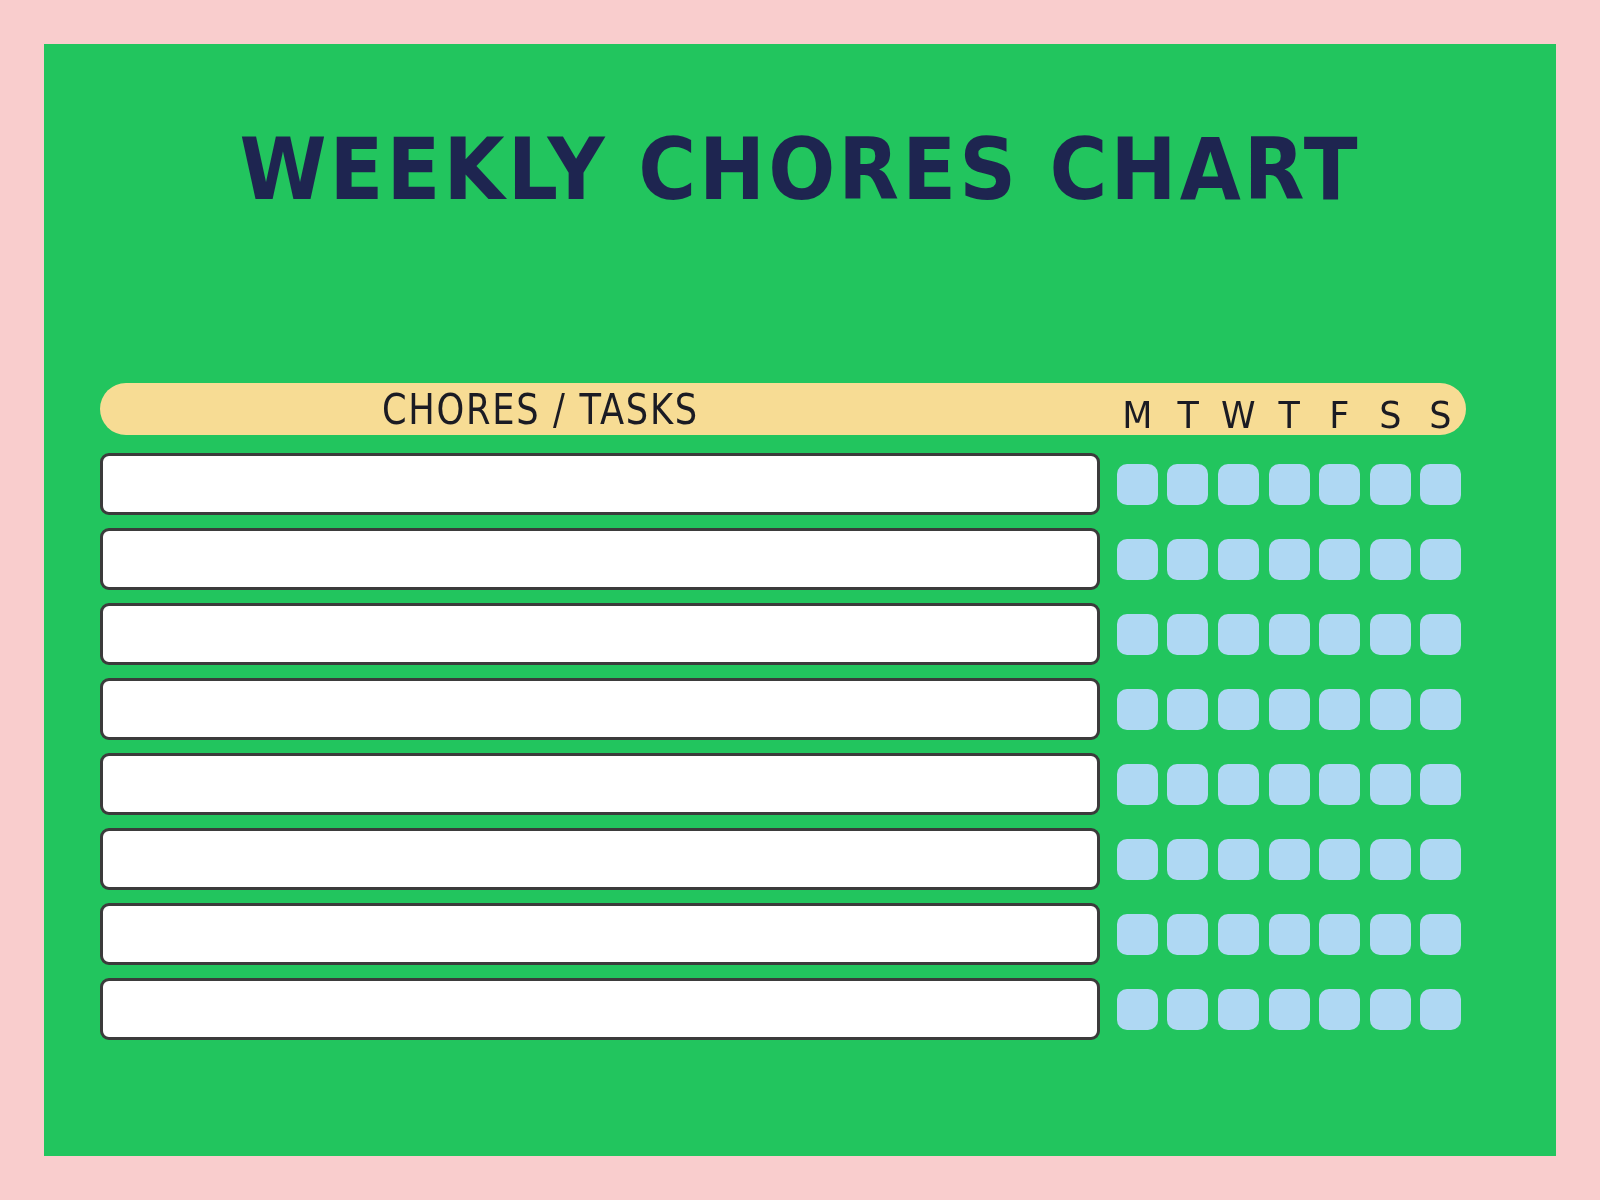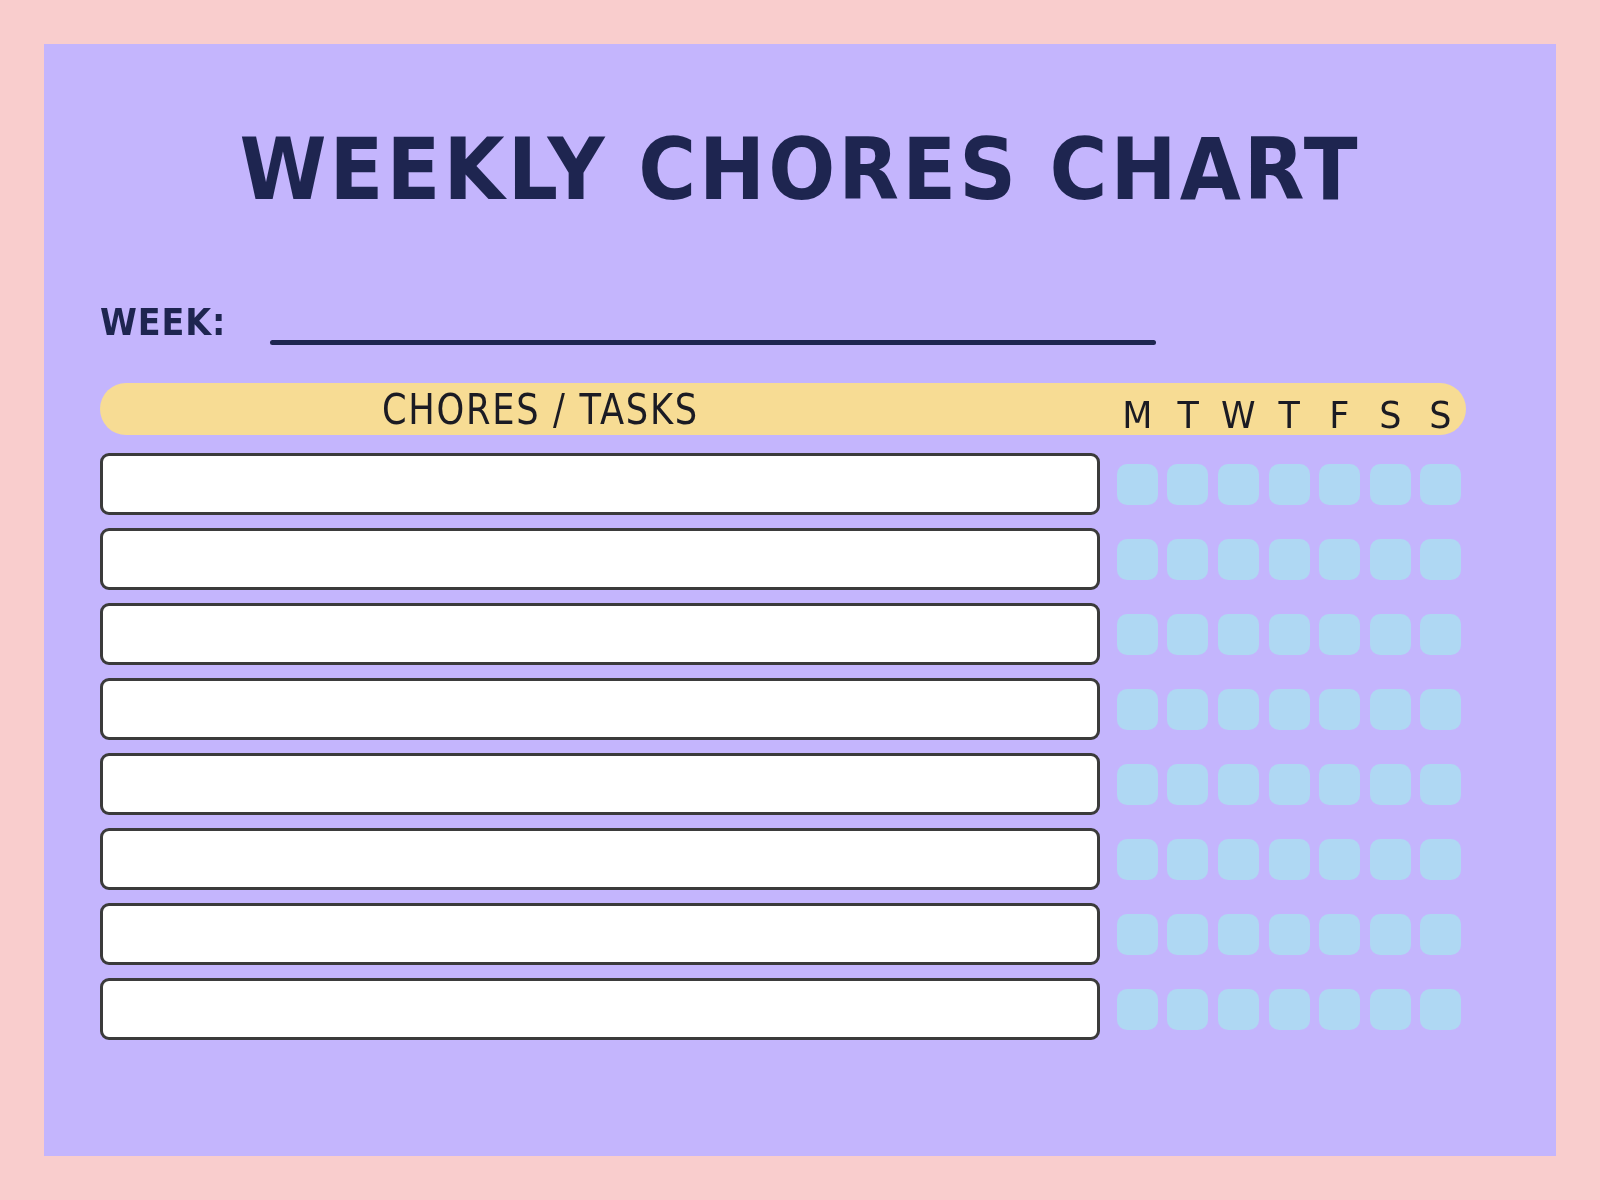--- a/index.html
+++ b/index.html
@@ -14,21 +14,21 @@
     overflow: hidden;
   }
 
   
   #page-sheet {
     position: absolute;
     left: 44px;
     top: 44px;
     width: 1512px;
     height: 1112px;
-    background: #c4b5fd;
+    background: #22c55e;
   }
 
   
   #chart-title {
     position: absolute;
     left: 0;
     top: 82px;
     width: 1512px;
     text-align: center;
     font-family: "DejaVu Sans", sans-serif;
@@ -162,24 +162,20 @@
 </style>
 </head>
 <body>
 
 <div id="page-sheet">
 
   <div id="chart-title">
     <span>WEEKLY CHORES CHART</span>
   </div>
 
-  <div id="week-row">
-    <div id="week-label">WEEK:</div>
-    <div id="week-line"></div>
-  </div>
 
   <div id="header-bar">
     <div id="header-chores-label">CHORES / TASKS</div>
     <div id="header-days">
       <div class="day-letter">M</div>
       <div class="day-letter">T</div>
       <div class="day-letter">W</div>
       <div class="day-letter">T</div>
       <div class="day-letter">F</div>
       <div class="day-letter">S</div>

